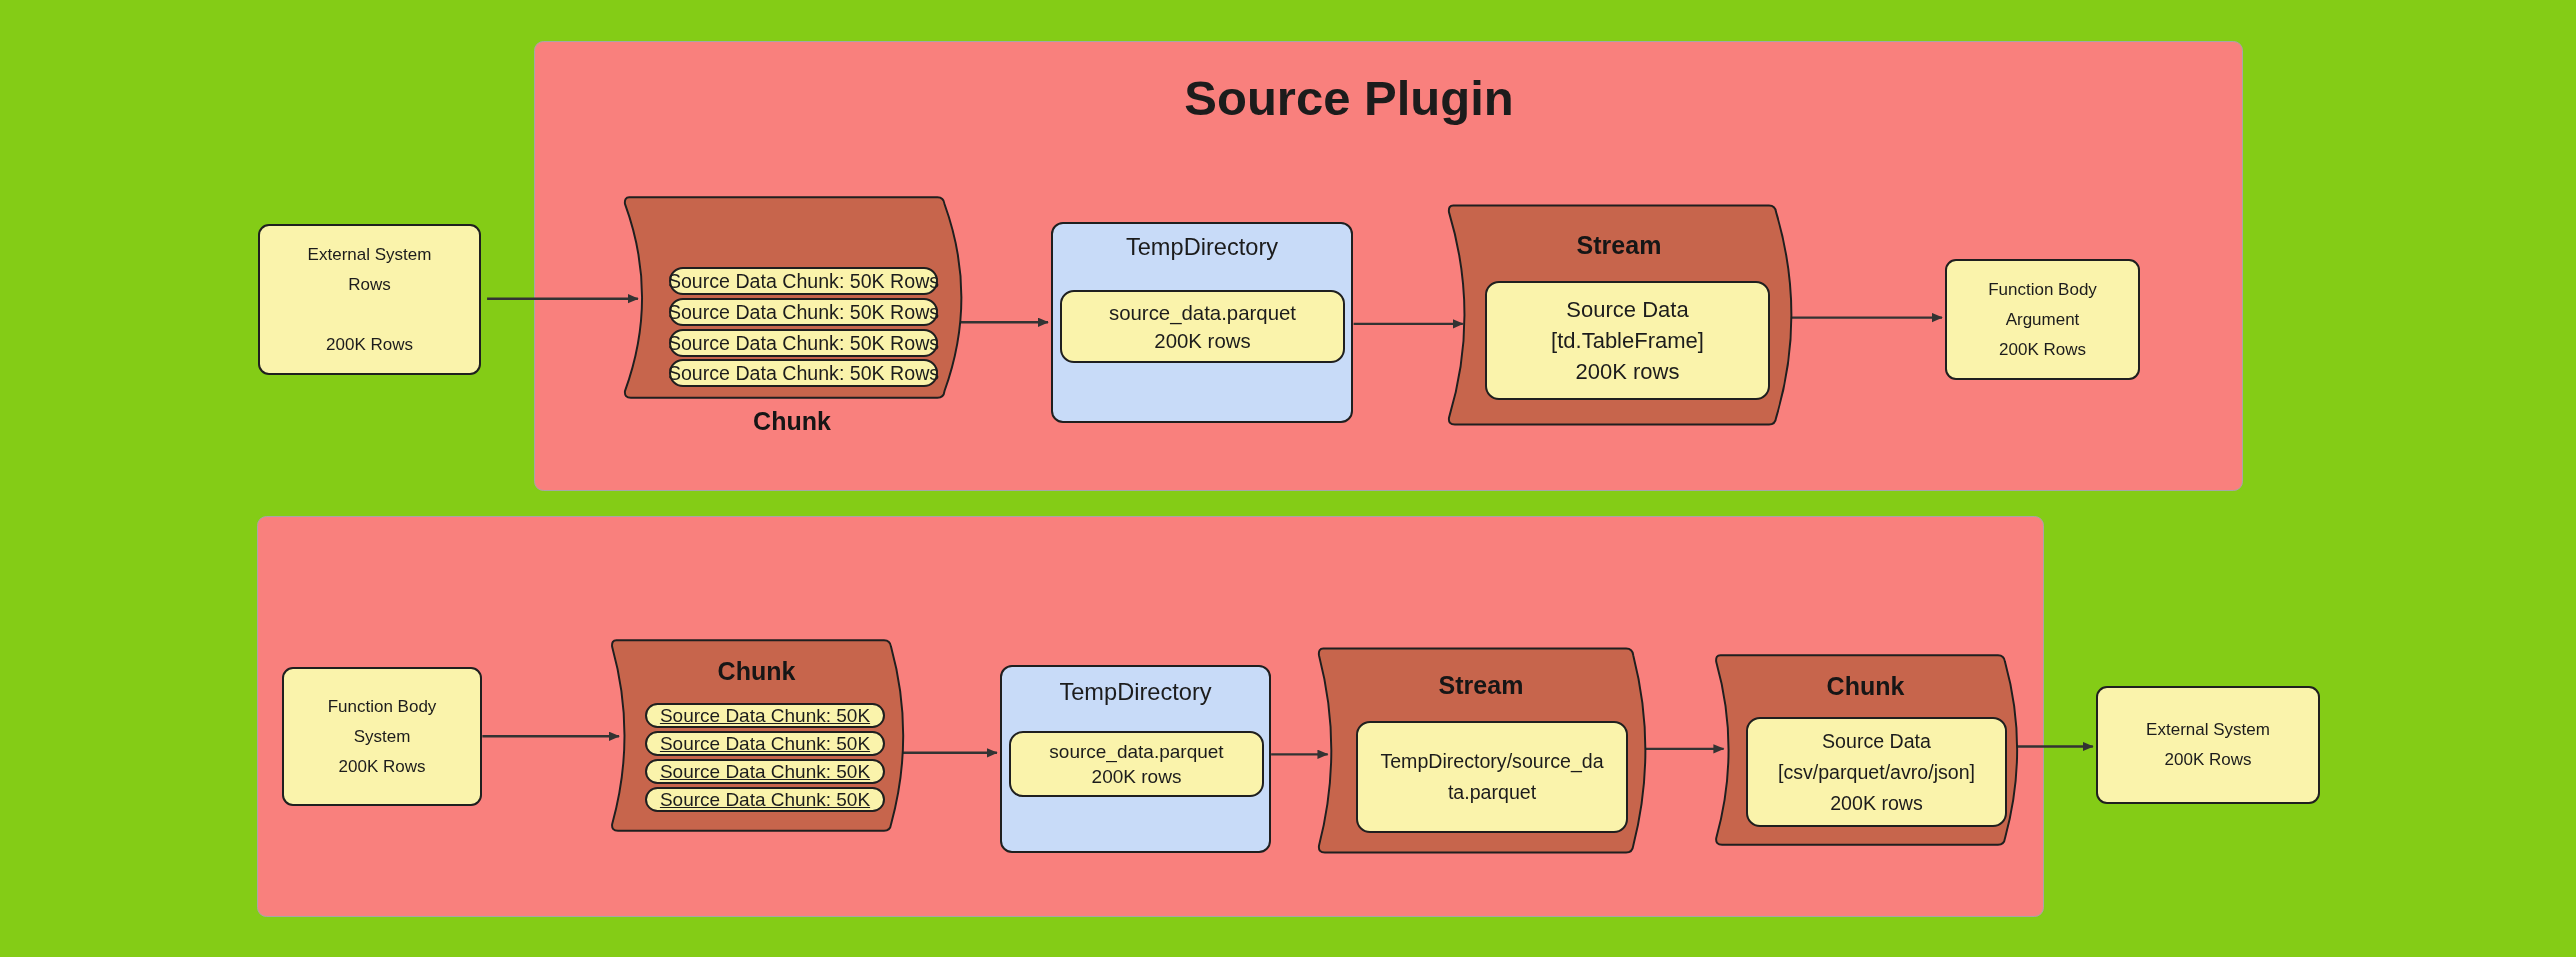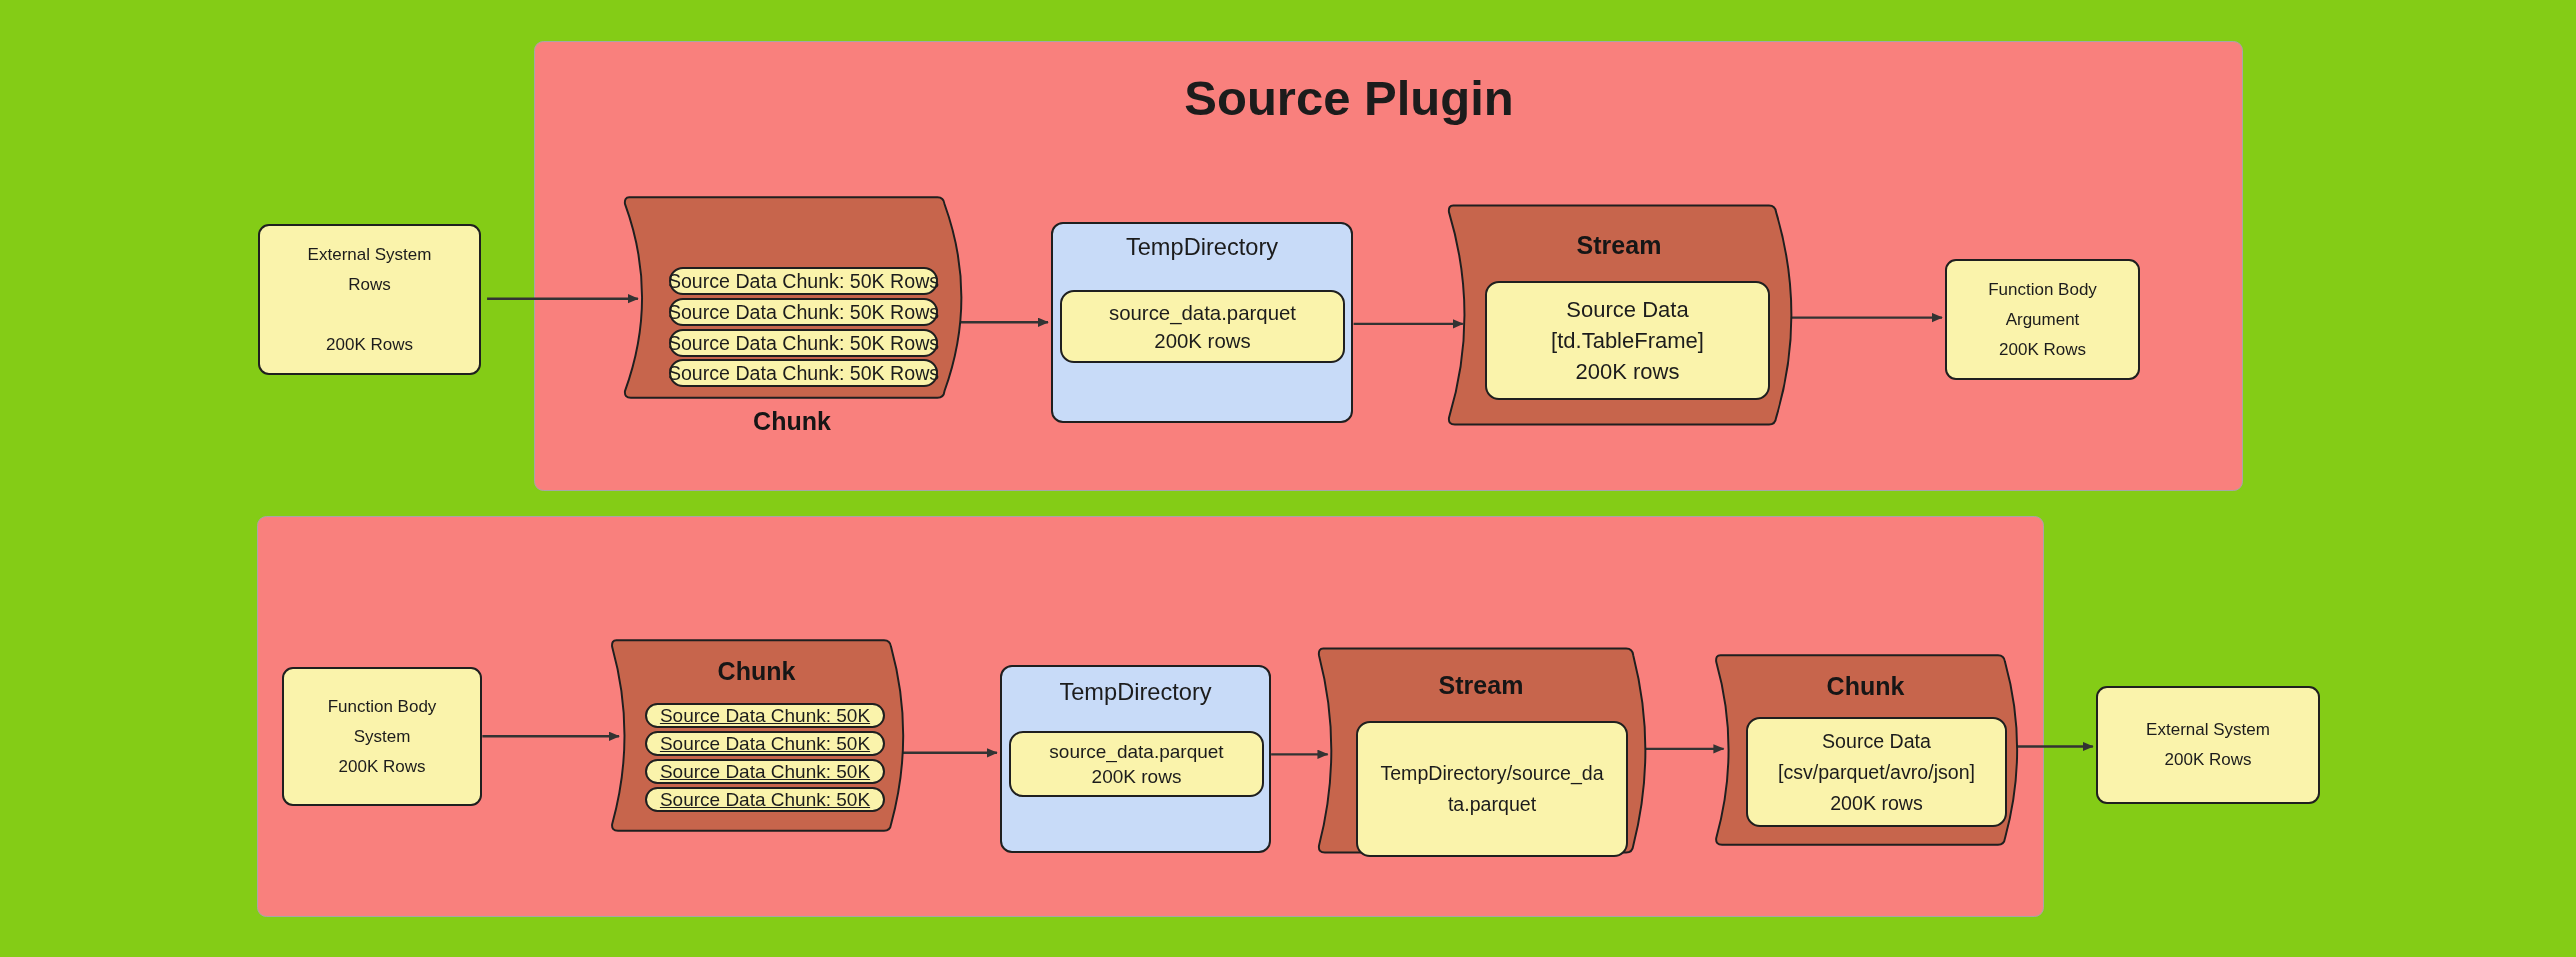--- a/index.html
+++ b/index.html
@@ -151,21 +151,21 @@
       <span class="ln">source_data.parquet</span>
       <span class="ln">200K rows</span>
     </div>
   </div>
 
   <div class="flag" style="left:1317px;top:647px;width:328px;height:207px;">
     <svg width="328" height="207" viewBox="0 0 418 263">
       <path d="M 8 1.5 L 394 1.5 Q 402 1.5 403 10 Q 434 131 403 253 Q 402 261.5 394 261.5 L 10 261.5 Q 1.5 261.5 2.5 253 Q 34 131 2.5 10 Q 1.5 1.5 8 1.5 Z"></path>
     </svg>
     <div class="flag-label" style="top:19px;">Stream</div>
-    <div class="fnote mid" style="left:39px;top:74px;width:272px;height:136px;">
+    <div class="fnote mid" style="left:39px;top:74px;width:272px;height:112px;">
       <span class="ln">TempDirectory/source_da</span>
       <span class="ln">ta.parquet</span>
     </div>
   </div>
 
   <div class="flag" style="left:1714px;top:654px;width:303px;height:192px;">
     <svg width="303" height="192" viewBox="0 0 386 245">
       <path d="M 8 1.5 L 362 1.5 Q 370 1.5 371 10 Q 402 122 371 235 Q 370 243.5 362 243.5 L 10 243.5 Q 1.5 243.5 2.5 235 Q 34 122 2.5 10 Q 1.5 1.5 8 1.5 Z"></path>
     </svg>
     <div class="flag-label" style="top:12.6px;">Chunk</div>

